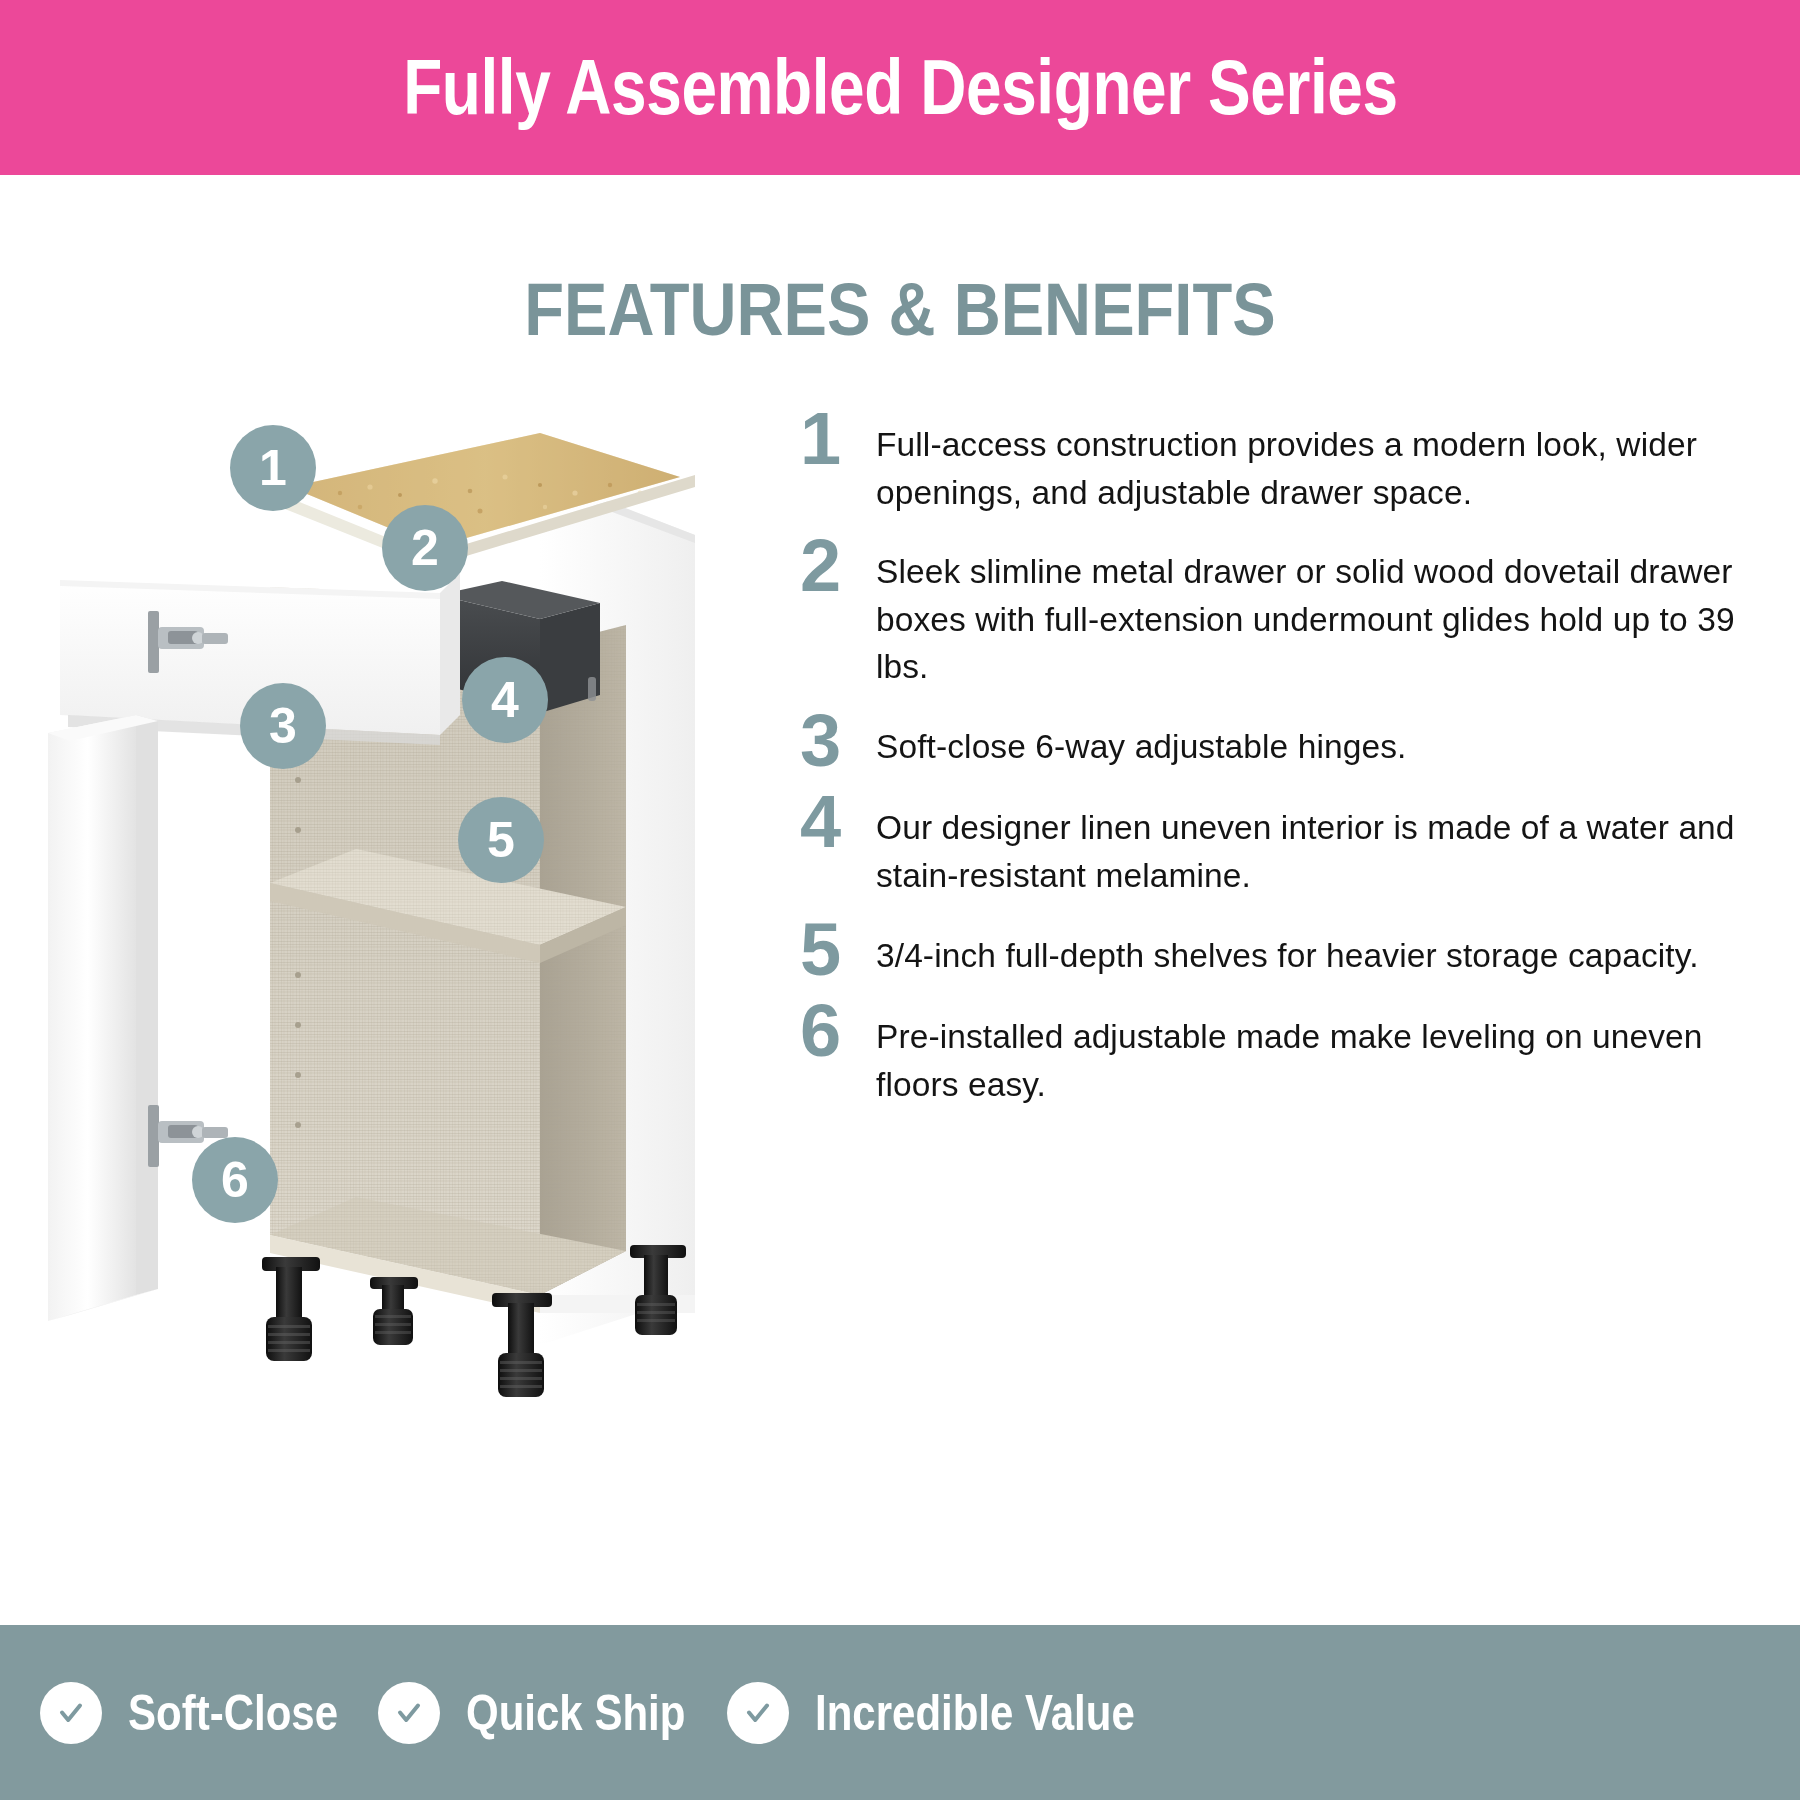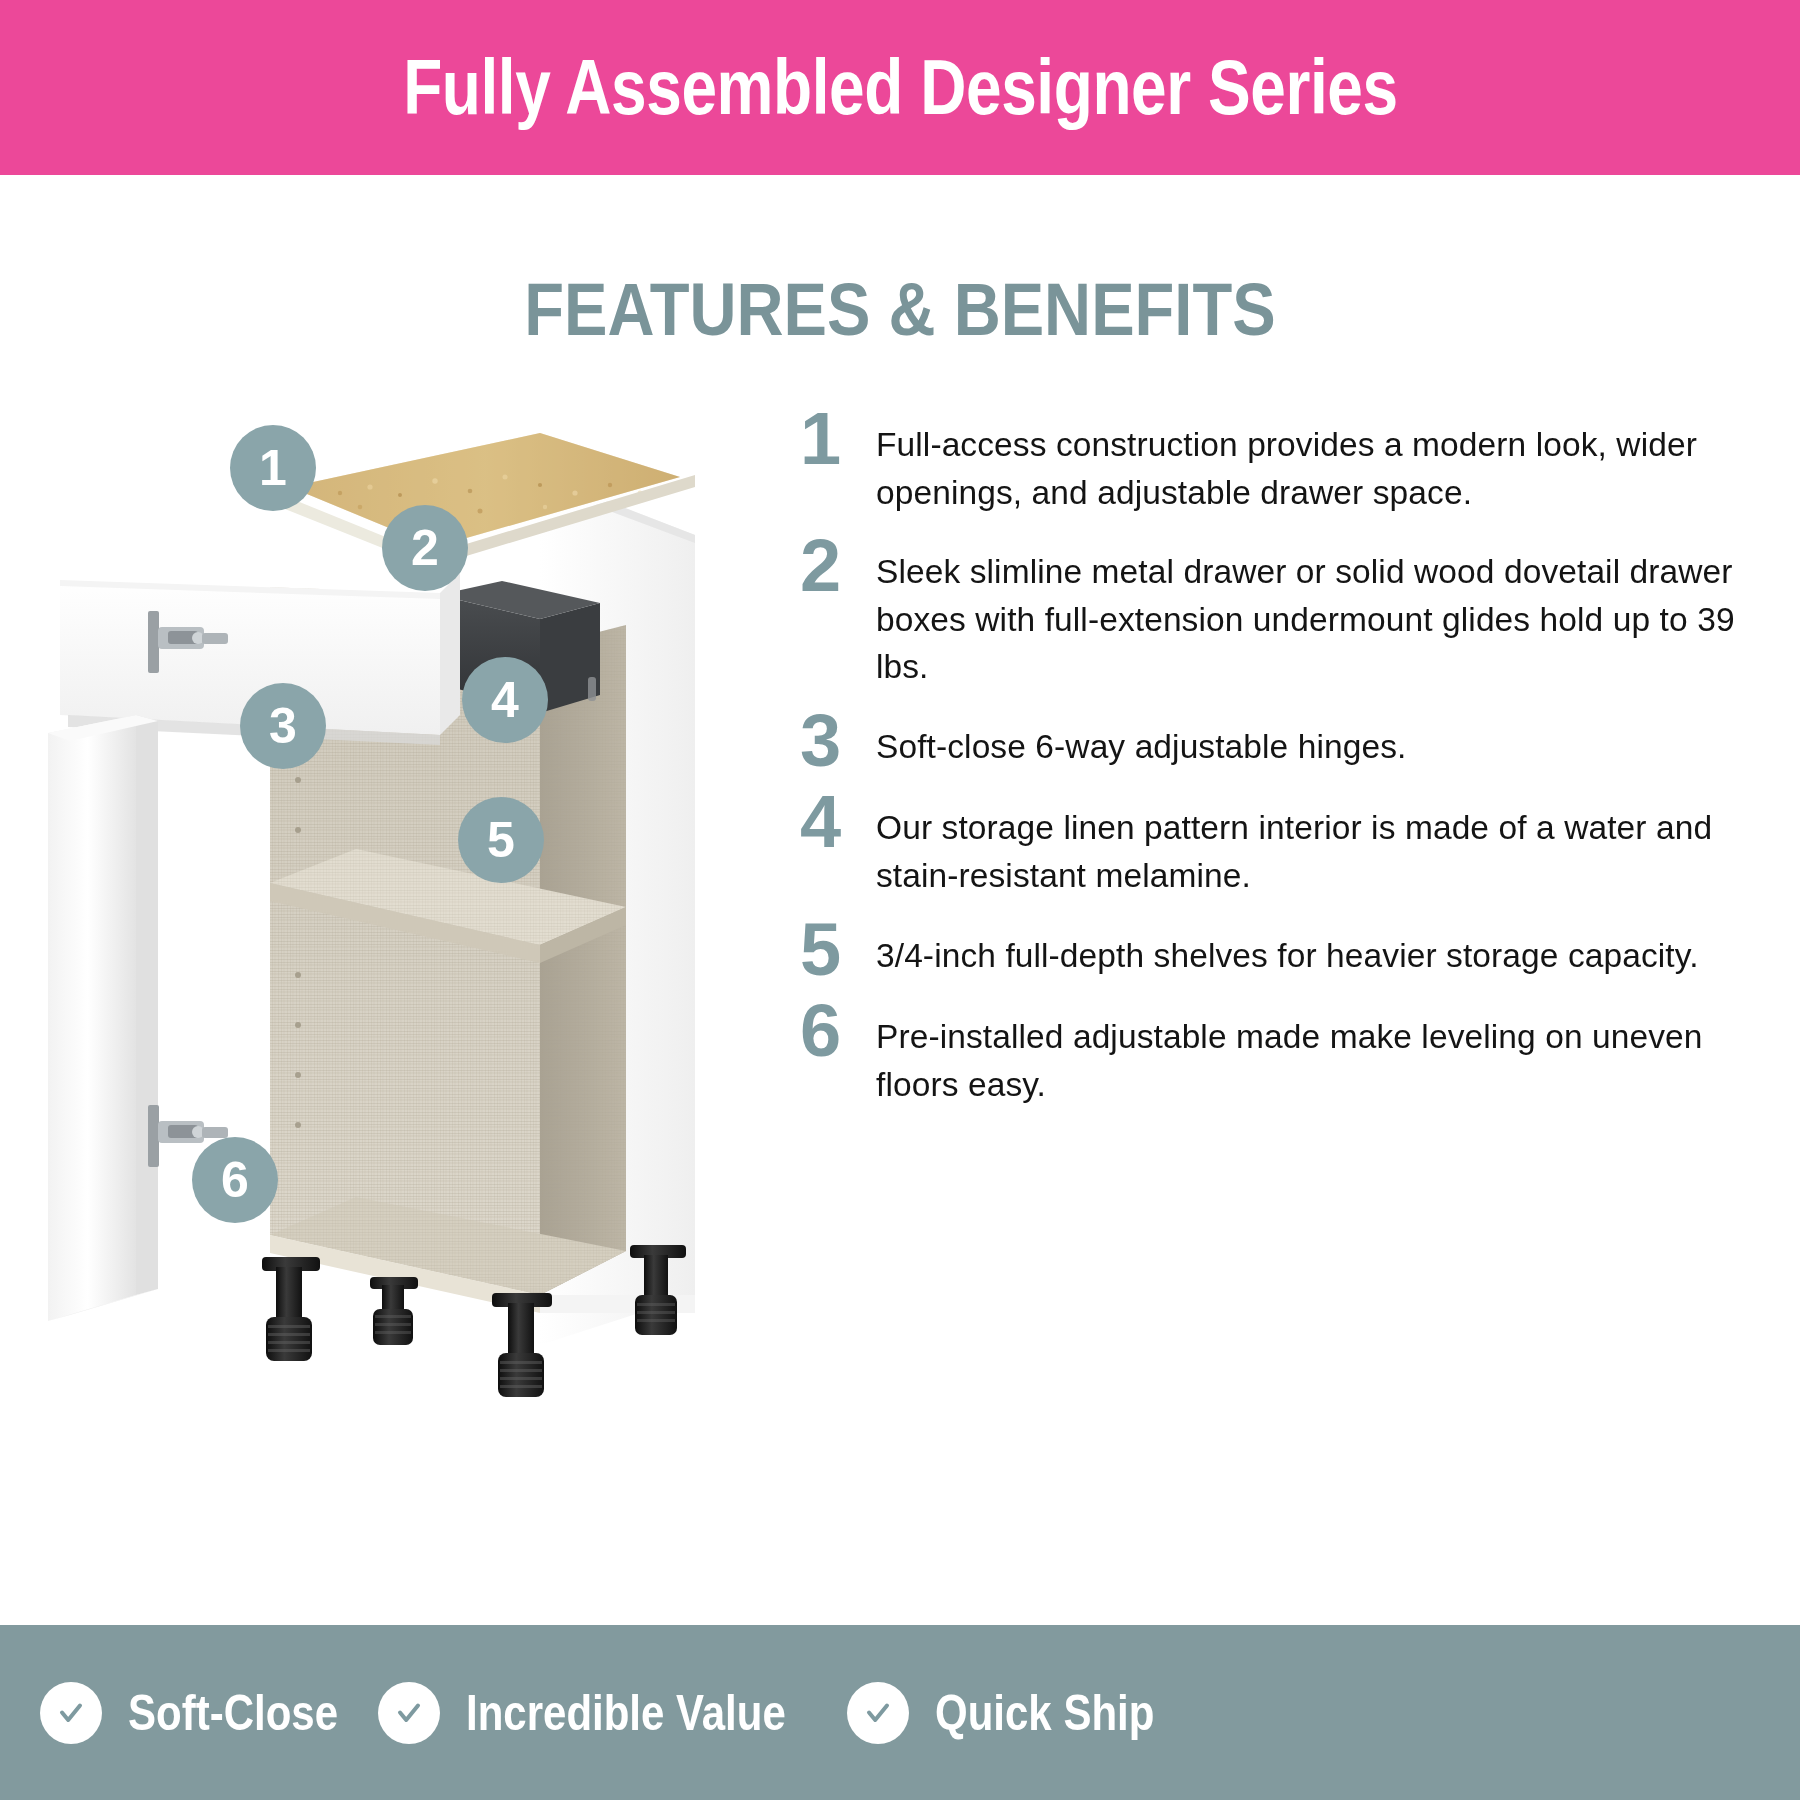--- a/index.html
+++ b/index.html
@@ -305,21 +305,21 @@
         <div class="feat-text">Sleek slimline metal drawer or solid wood dovetail drawer boxes with full-extension undermount glides hold up to 39 lbs.</div>
       </div>
 
       <div class="feat-row">
         <div class="feat-num">3</div>
         <div class="feat-text">Soft-close 6-way adjustable hinges.</div>
       </div>
 
       <div class="feat-row">
         <div class="feat-num">4</div>
-        <div class="feat-text">Our storage linen pattern interior is made of a water and stain-resistant melamine.</div>
+        <div class="feat-text">Our designer linen uneven interior is made of a water and stain-resistant melamine.</div>
       </div>
 
       <div class="feat-row">
         <div class="feat-num">5</div>
         <div class="feat-text">3/4-inch full-depth shelves for heavier storage capacity.</div>
       </div>
 
       <div class="feat-row">
         <div class="feat-num">6</div>
         <div class="feat-text">Pre-installed adjustable made make leveling on uneven floors easy.</div>
@@ -338,26 +338,26 @@
       </span>
       <span class="badge-label">Soft-Close</span>
     </div>
 
     <div class="badge">
       <span class="badge-circle">
         <svg width="34" height="34" viewBox="0 0 34 34" aria-hidden="true">
           <path d="M8 16.5 L14.2 24 L26 9.5" fill="none" stroke="#7e9aa0" stroke-width="4" stroke-linecap="round" stroke-linejoin="round"></path>
         </svg>
       </span>
-      <span class="badge-label">Incredible Value</span>
+      <span class="badge-label">Quick Ship</span>
     </div>
 
     <div class="badge">
       <span class="badge-circle">
         <svg width="34" height="34" viewBox="0 0 34 34" aria-hidden="true">
           <path d="M8 16.5 L14.2 24 L26 9.5" fill="none" stroke="#7e9aa0" stroke-width="4" stroke-linecap="round" stroke-linejoin="round"></path>
         </svg>
       </span>
-      <span class="badge-label">Quick Ship</span>
+      <span class="badge-label">Incredible Value</span>
     </div>
 
   </div>
 </div>
 
 </body></html>

